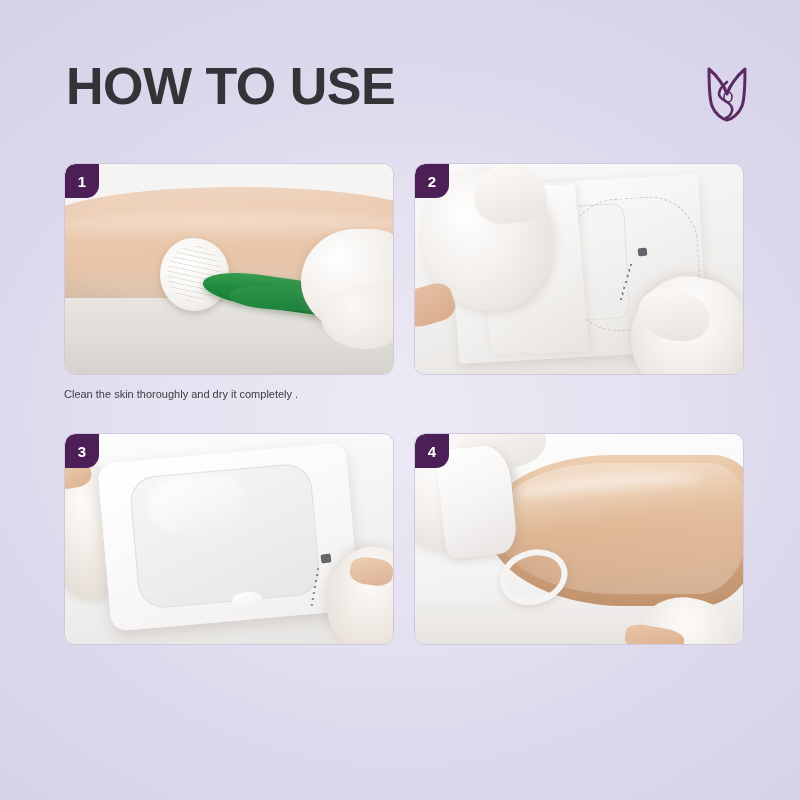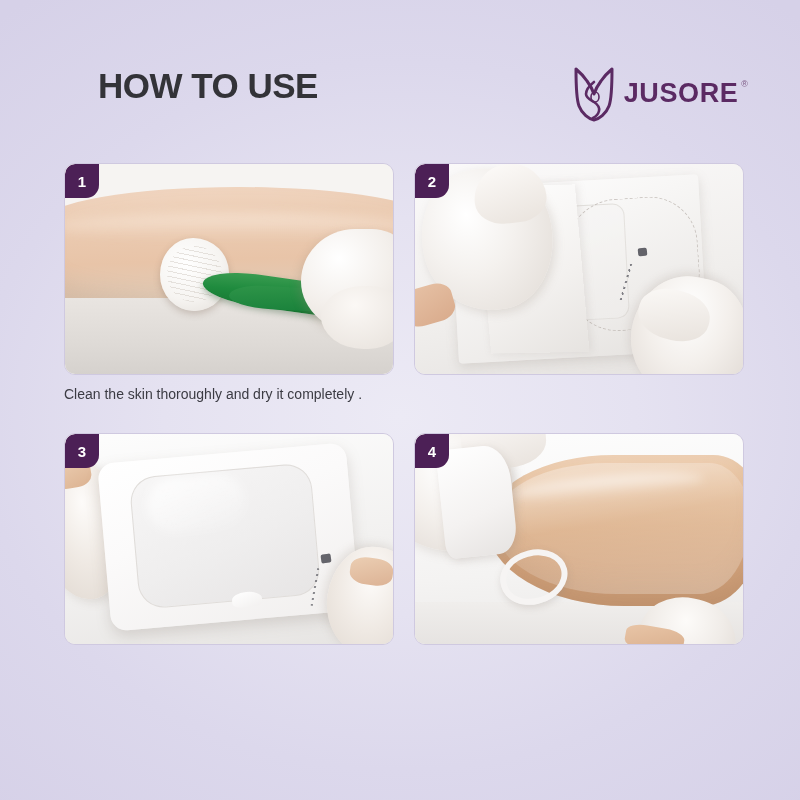--- a/index.html
+++ b/index.html
@@ -26,27 +26,26 @@
   .header {
     position: absolute;
     left: 0; top: 0;
     width: 800px;
     height: 150px;
   }
   .page-title {
     position: absolute;
     left: 66px;
     top: 60px;
-    font-size: 35px;
+    font-size: 52px;
     line-height: 52px;
     font-weight: bold;
     letter-spacing: -0.5px;
     color: #333338;
     font-family: "Liberation Sans", sans-serif;
-    margin-left: 32px;
   }
   .brand {
     position: absolute;
     right: 52px;
     top: 62px;
     height: 62px;
     display: flex;
     align-items: center;
     gap: 9px;
   }
@@ -117,21 +116,21 @@
     font-weight: bold;
     display: flex;
     align-items: center;
     justify-content: center;
     z-index: 9;
     letter-spacing: 0.3px;
   }
   .caption {
     margin-top: 9px;
     width: 320px;
-    font-size: 14px;
+    font-size: 11px;
     line-height: 21px;
     color: #3b3b43;
     font-family: "Liberation Sans", sans-serif;
   }
 
   
   .s1-bg { position:absolute; inset:0; background:#f6f4f2; }
   .s1-table {
     position:absolute; left:-10%; top:64%; width:120%; height:40%;
     background: linear-gradient(180deg,#e9e5e1 0%, #dedad6 55%, #d3cfcb 100%);
@@ -399,24 +398,20 @@
 
   <div class="header">
     <div class="page-title">HOW TO USE</div>
 
     <div class="brand">
       <svg class="brand-mark" viewBox="0 0 42 58">
         <path d="M3 5 C3 5 3 34 6 42 C9 50 16 55 21 56 C26 55 33 50 36 42 C39 34 39 5 39 5 C39 5 32 11 28 17 C25 21 22 27 21 30 C20 27 17 21 14 17 C10 11 3 5 3 5 Z" fill="none" stroke="#5b2a63" stroke-width="3" stroke-linejoin="round"></path>
         <path d="M21 18 C16 22 13 26 13 30 C13 34 18 36 21 38 C24 40 27 43 26 47 C25 51 22 53 20 54" fill="none" stroke="#5b2a63" stroke-width="2.6" stroke-linecap="round"></path>
         <ellipse cx="22" cy="33" rx="4" ry="5" fill="none" stroke="#5b2a63" stroke-width="1.6"></ellipse>
       </svg>
-      <div class="brand-text-wrap">
-        <span class="brand-name">JUSORE</span>
-        <span class="brand-reg">®</span>
-      </div>
     </div>
   </div>
 
   <div class="steps">
 
     <div class="step">
       <div class="photo">
         <div class="scene">
           <div class="s1-bg"></div>
           <div class="s1-arm">

